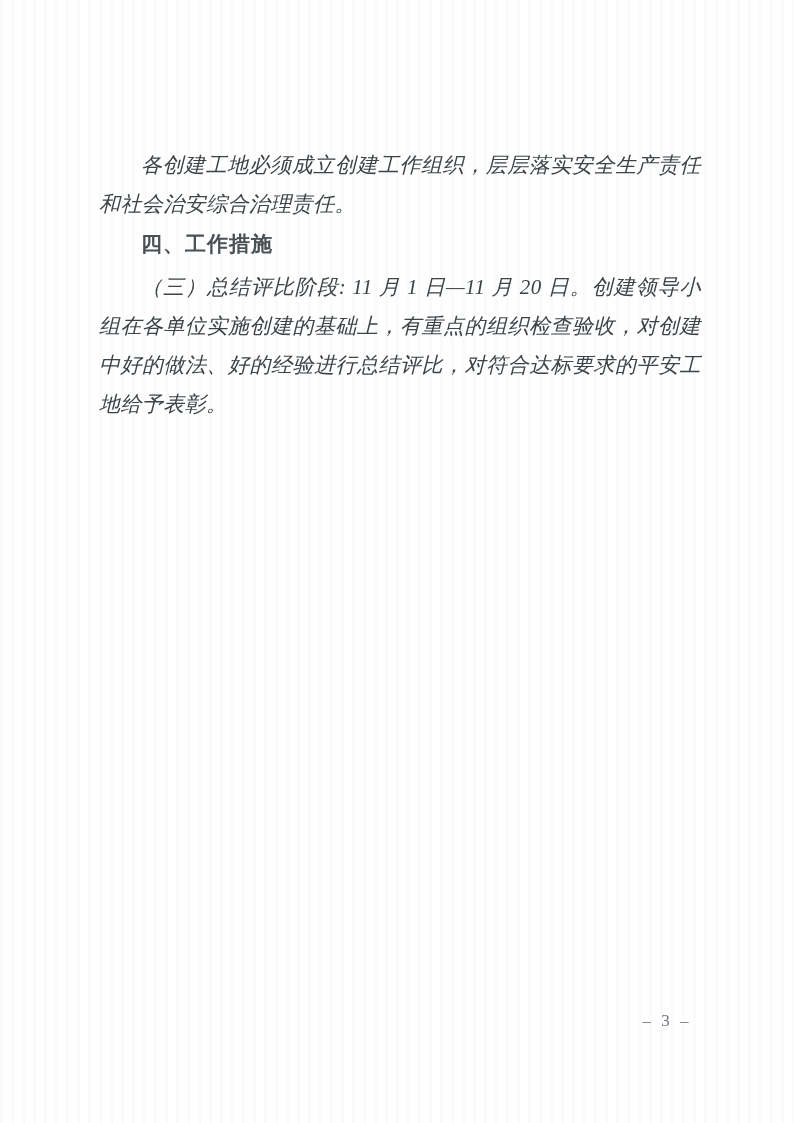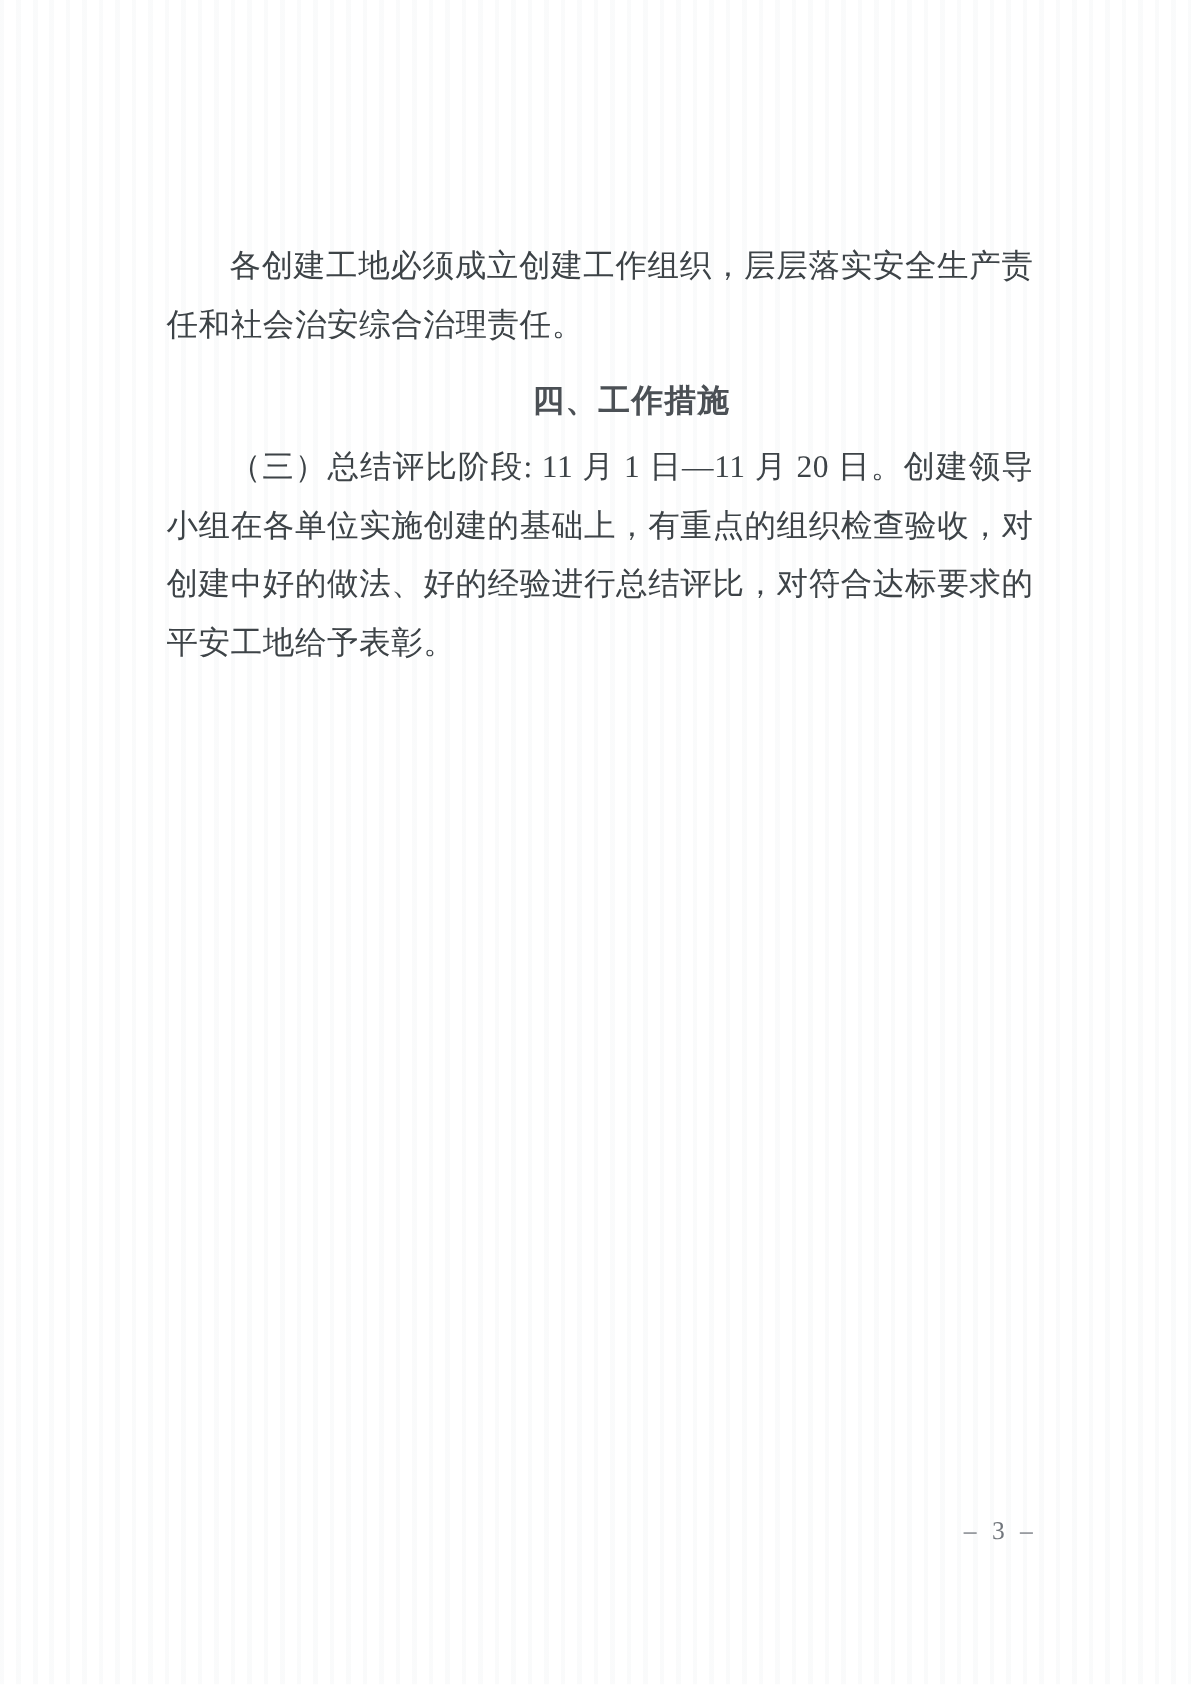--- a/index.html
+++ b/index.html
@@ -23,37 +23,37 @@
     position: absolute;
     left: 99px;
     top: 146px;
     width: 602px;
     color: #3d4347;
     font-size: 21px;
     line-height: 39px;
     letter-spacing: 0.4px;
   }
   .para {
-    margin: 12px;
+    margin: 0;
     text-align: justify;
     text-indent: 2em;
+    font-style: italic;
   }
   .item {
     margin-top: 5px;
   }
   .heading {
     margin: 0;
     font-family: "Liberation Sans", "DejaVu Sans", sans-serif;
     font-weight: bold;
     font-size: 21px;
     line-height: 39px;
     color: #4b5055;
     text-indent: 2em;
     letter-spacing: 1px;
-    text-align: center;
   }
   .page-number {
     position: absolute;
     top: 1008px;
     left: 612px;
     width: 110px;
     text-align: center;
     color: #71767c;
     font-size: 17px;
     line-height: 26px;

